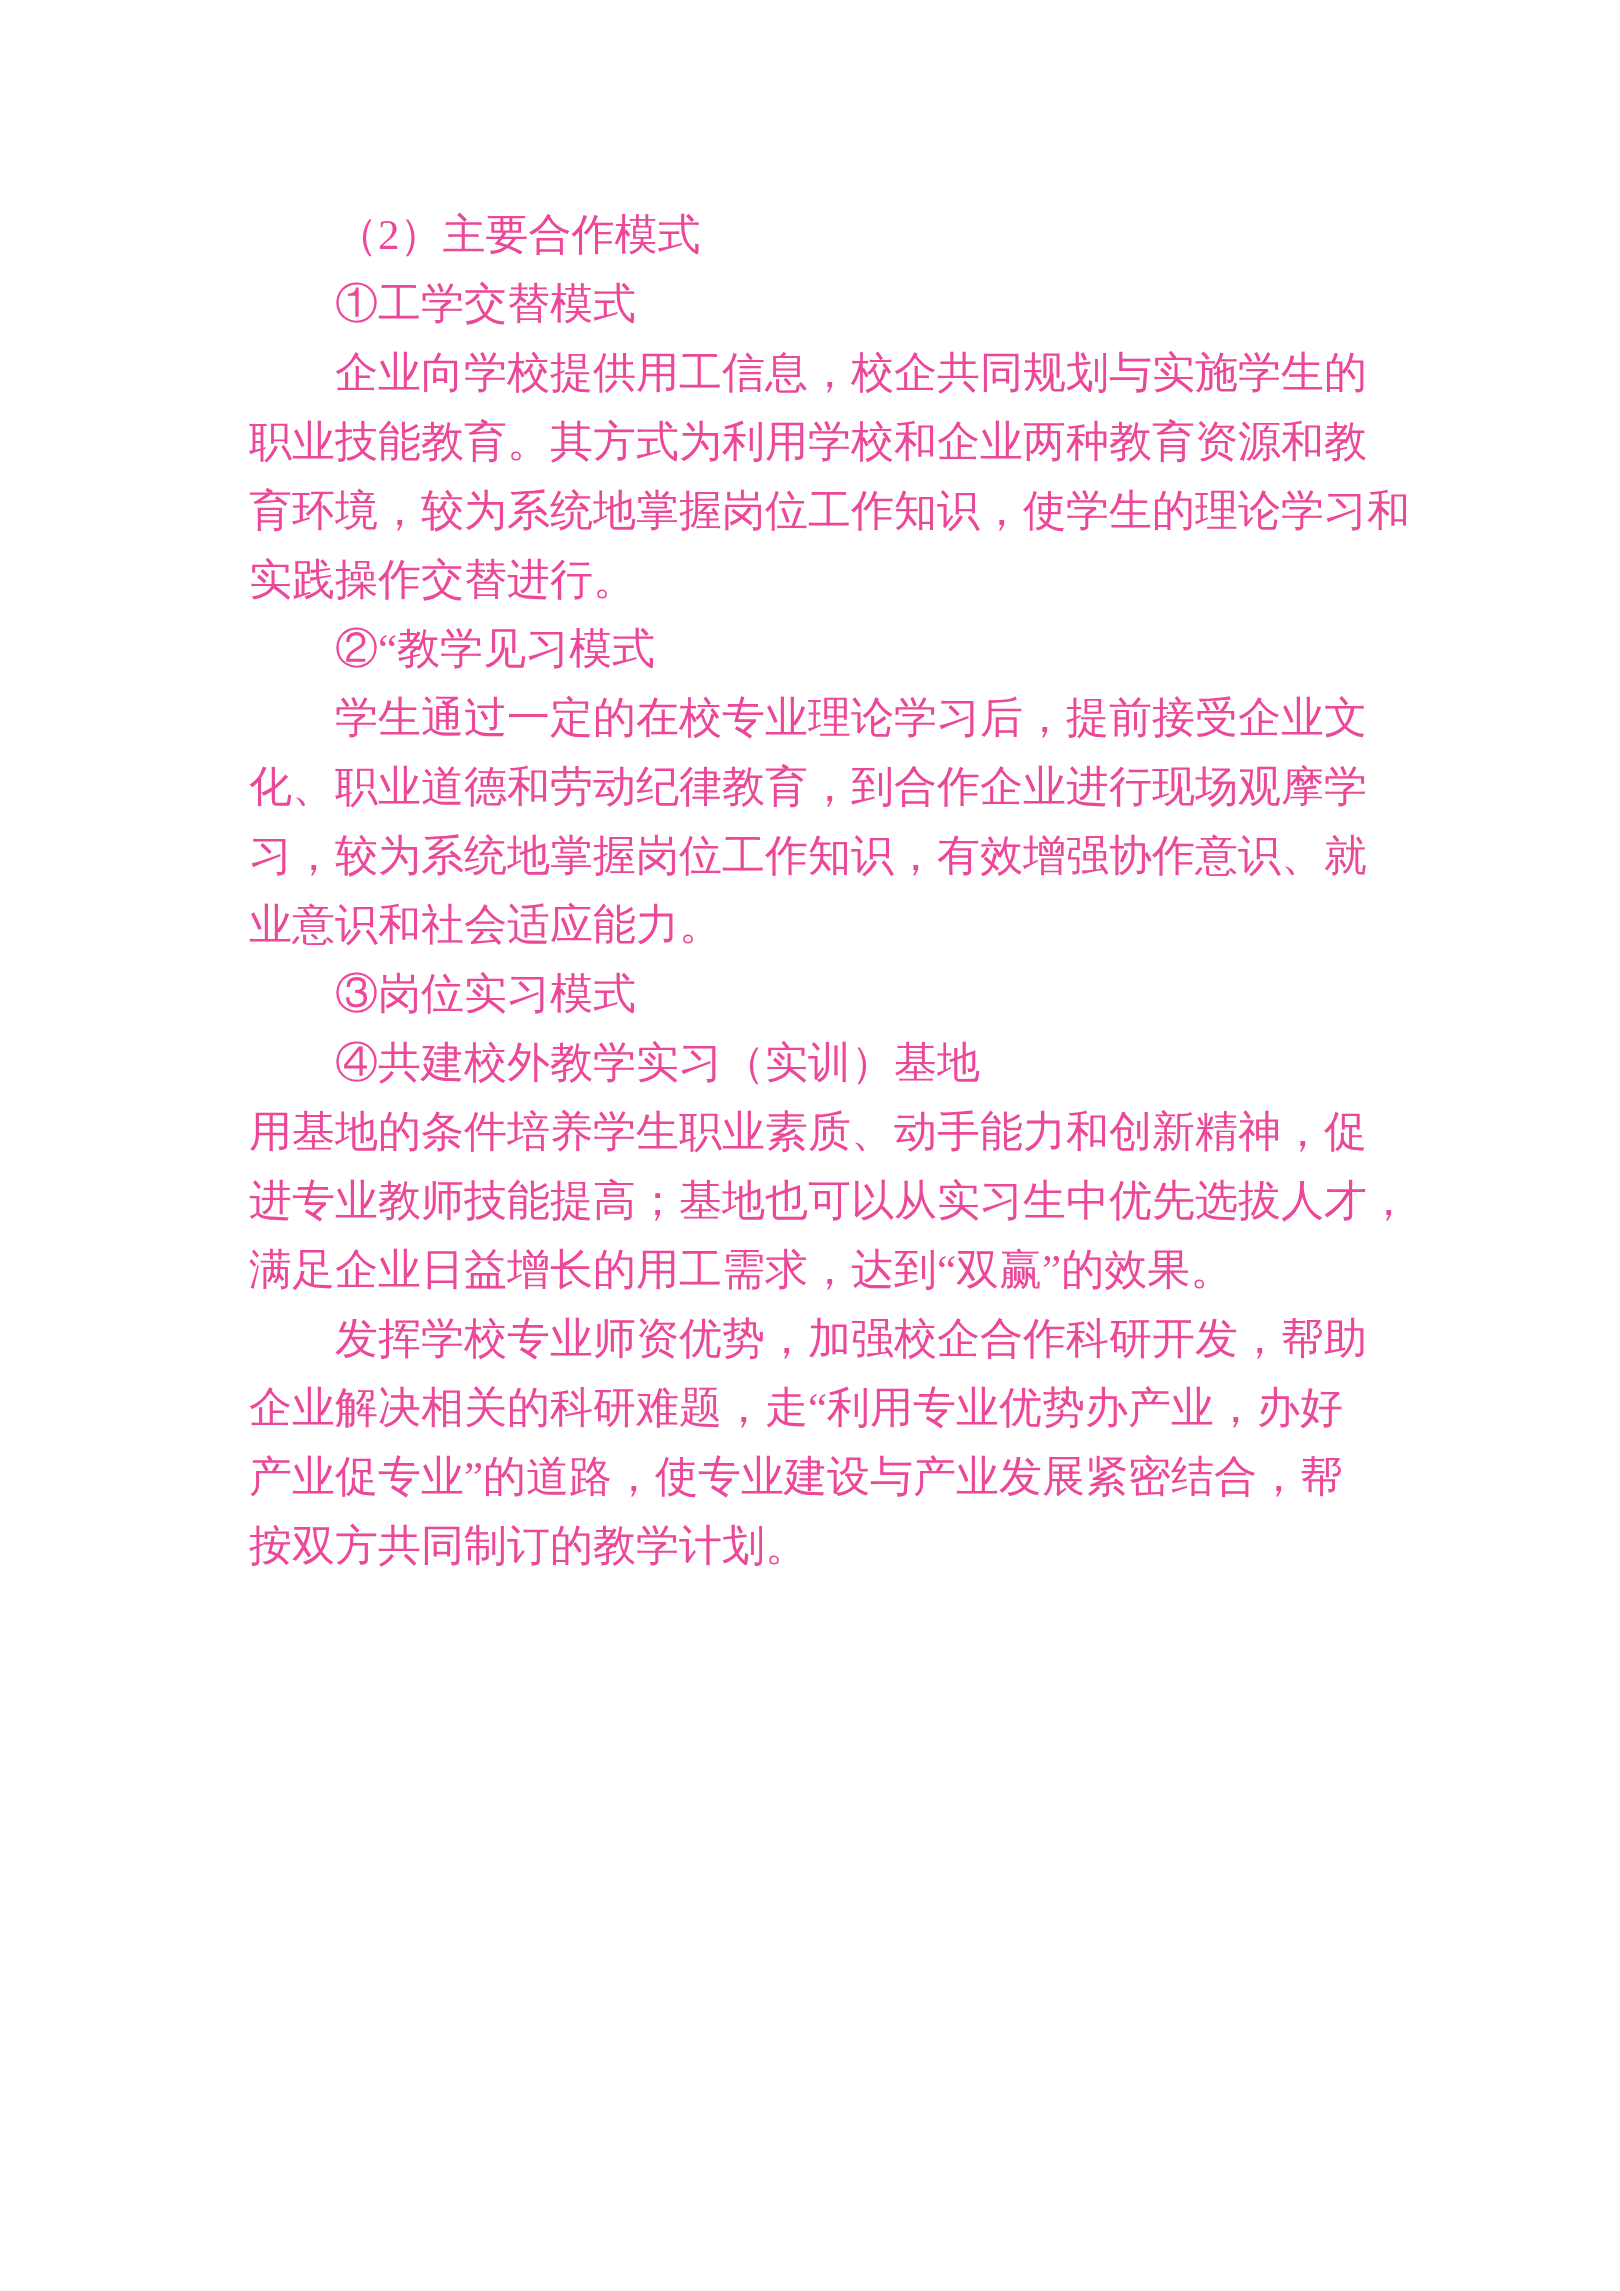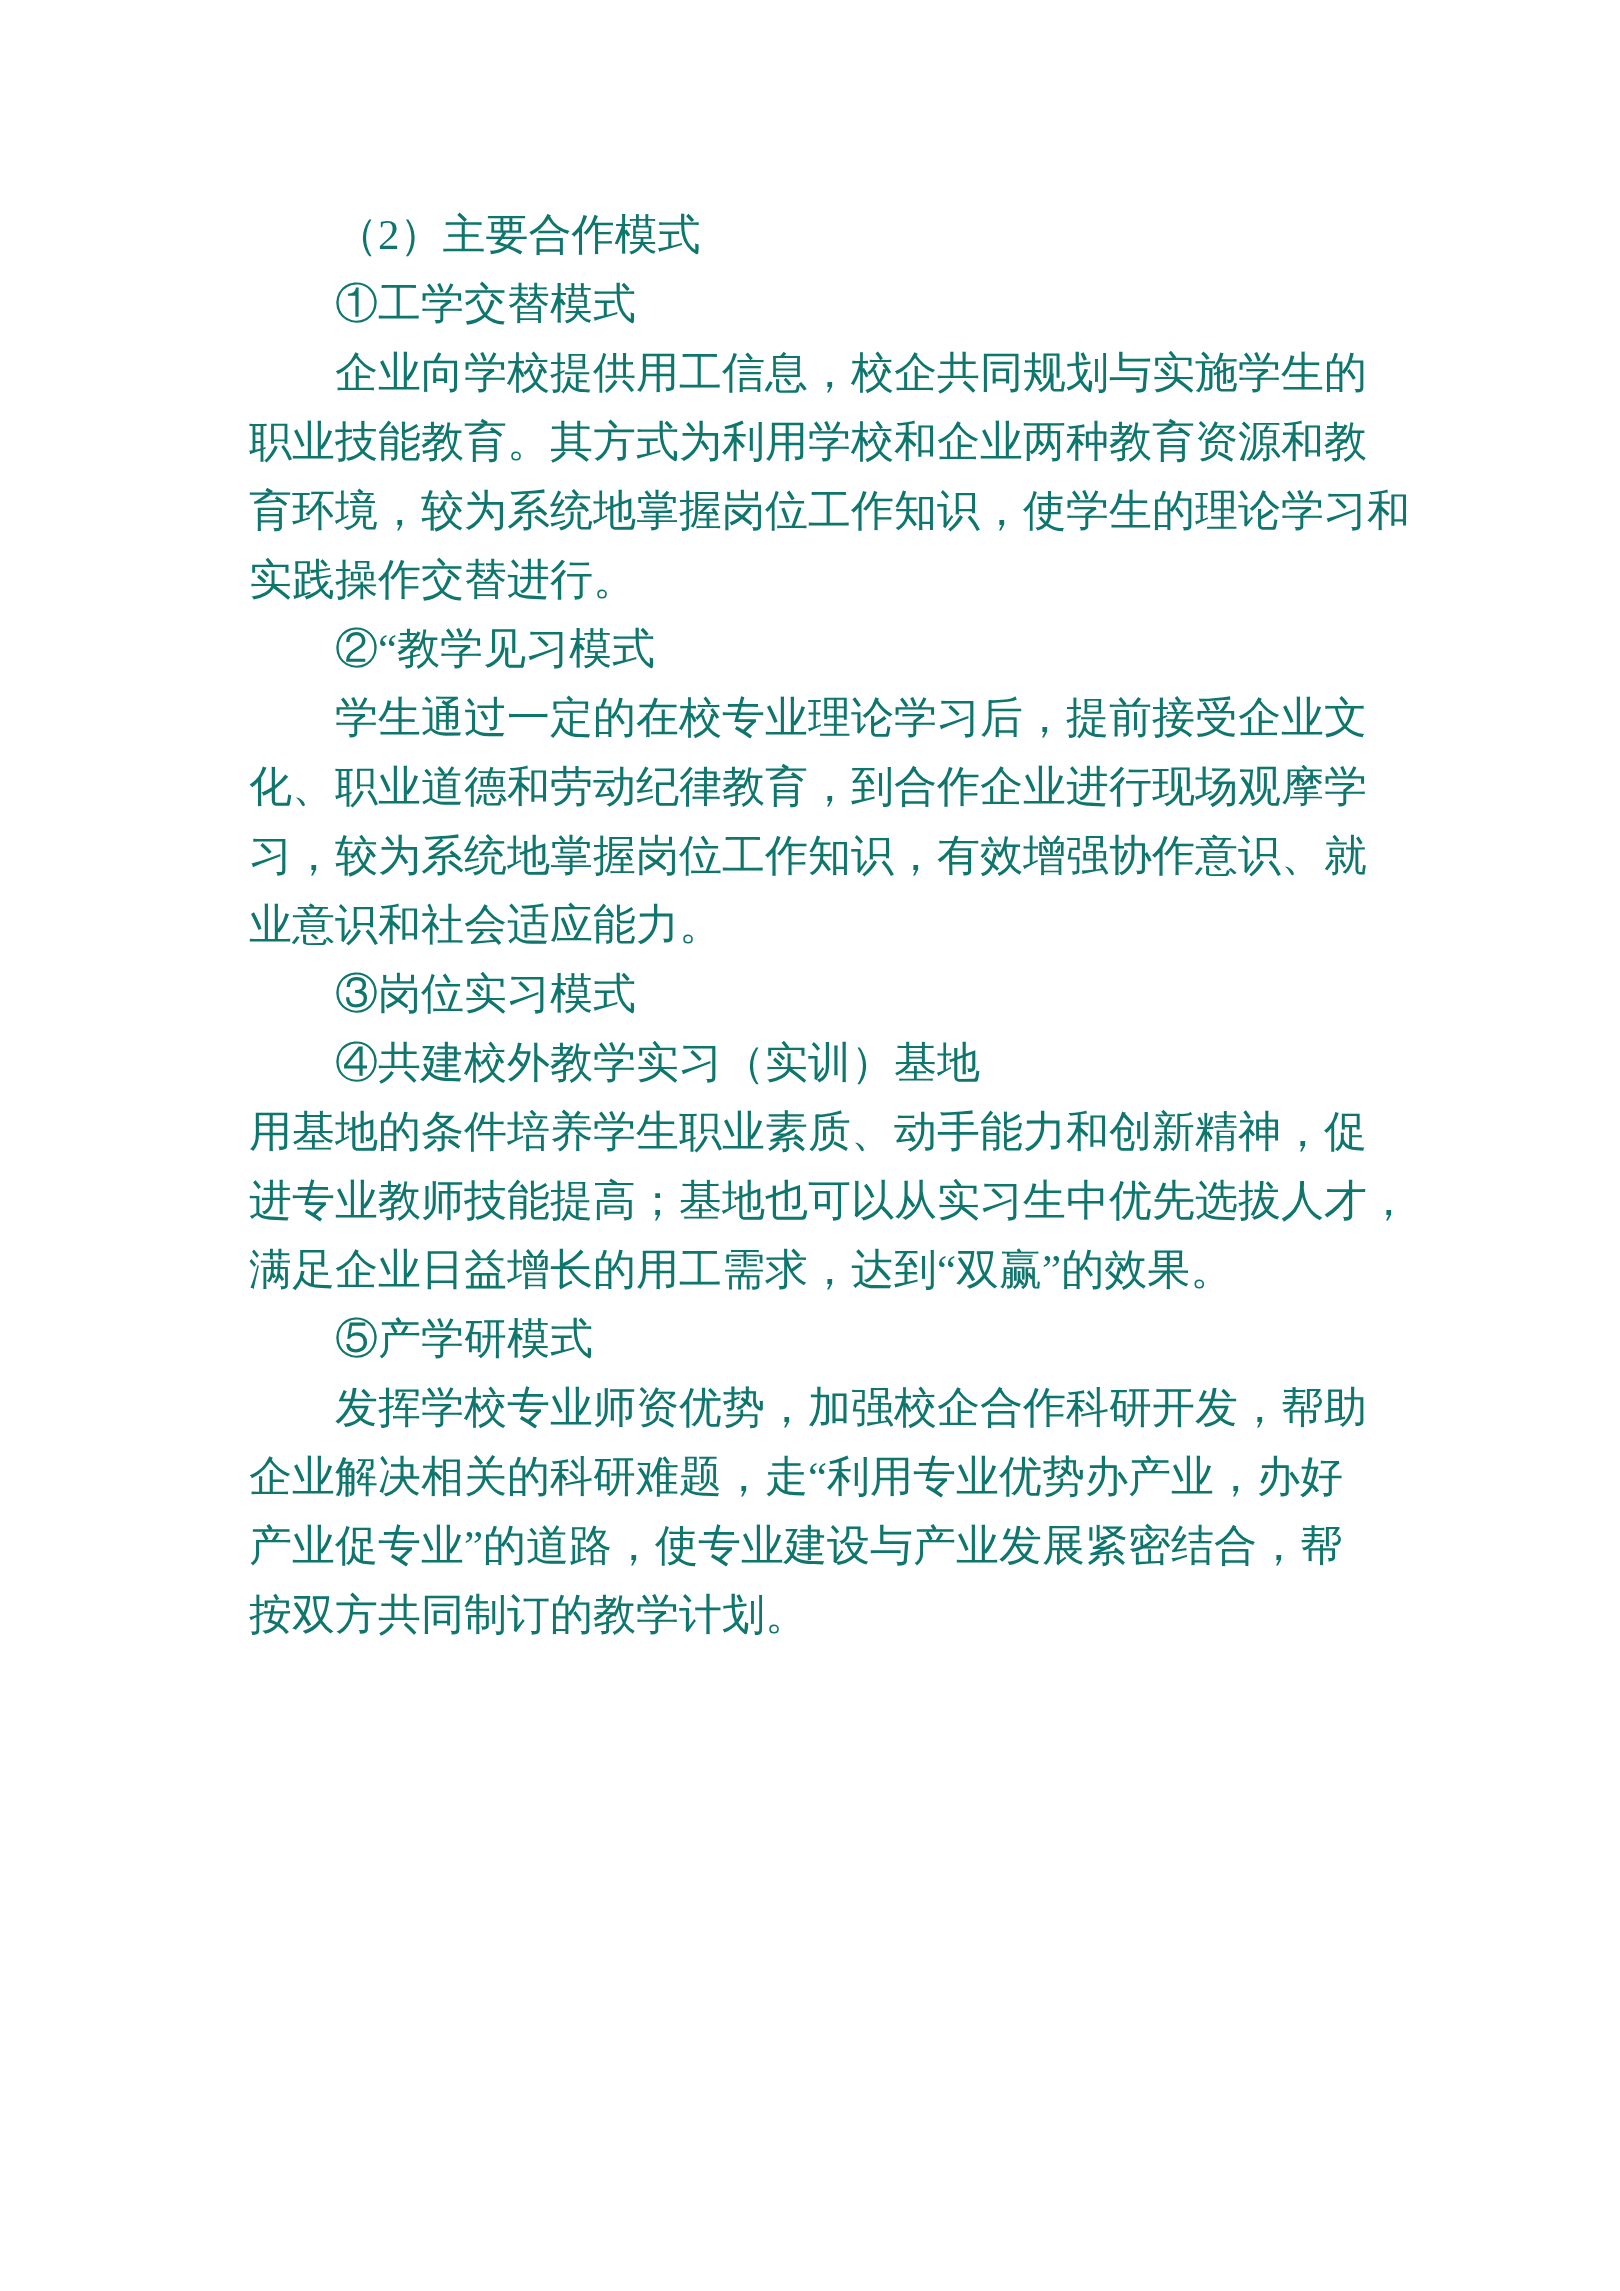--- a/index.html
+++ b/index.html
@@ -26,21 +26,21 @@
     margin: 0;
     padding: 0;
   }
   .line {
     font-size: 43px;
     line-height: 69px;
     height: 69px;
     white-space: nowrap;
     letter-spacing: 0;
     text-align: left;
-    color: #0f766e;
+    color: #ec4899;
   }
   .line.first {
     text-indent: 86px; 
   }
 </style>
 </head>
 <body>
 
 <div class="page">
   <div class="content">
@@ -70,23 +70,20 @@
       </div>
       <div class="paragraph">
         <div class="line first">④共建校外教学实习（实训）基地</div>
       </div>
       <div class="paragraph">
         <div class="line">用基地的条件培养学生职业素质、动手能力和创新精神，促</div>
         <div class="line">进专业教师技能提高；基地也可以从实习生中优先选拔人才，</div>
         <div class="line">满足企业日益增长的用工需求，达到“双赢”的效果。</div>
       </div>
       <div class="paragraph">
-        <div class="line first">⑤产学研模式</div>
-      </div>
-      <div class="paragraph">
         <div class="line first">发挥学校专业师资优势，加强校企合作科研开发，帮助</div>
         <div class="line">企业解决相关的科研难题，走“利用专业优势办产业，办好</div>
         <div class="line">产业促专业”的道路，使专业建设与产业发展紧密结合，帮</div>
         <div class="line">按双方共同制订的教学计划。</div>
       </div>
     </div>
 </div>
 
 
 </body></html>

